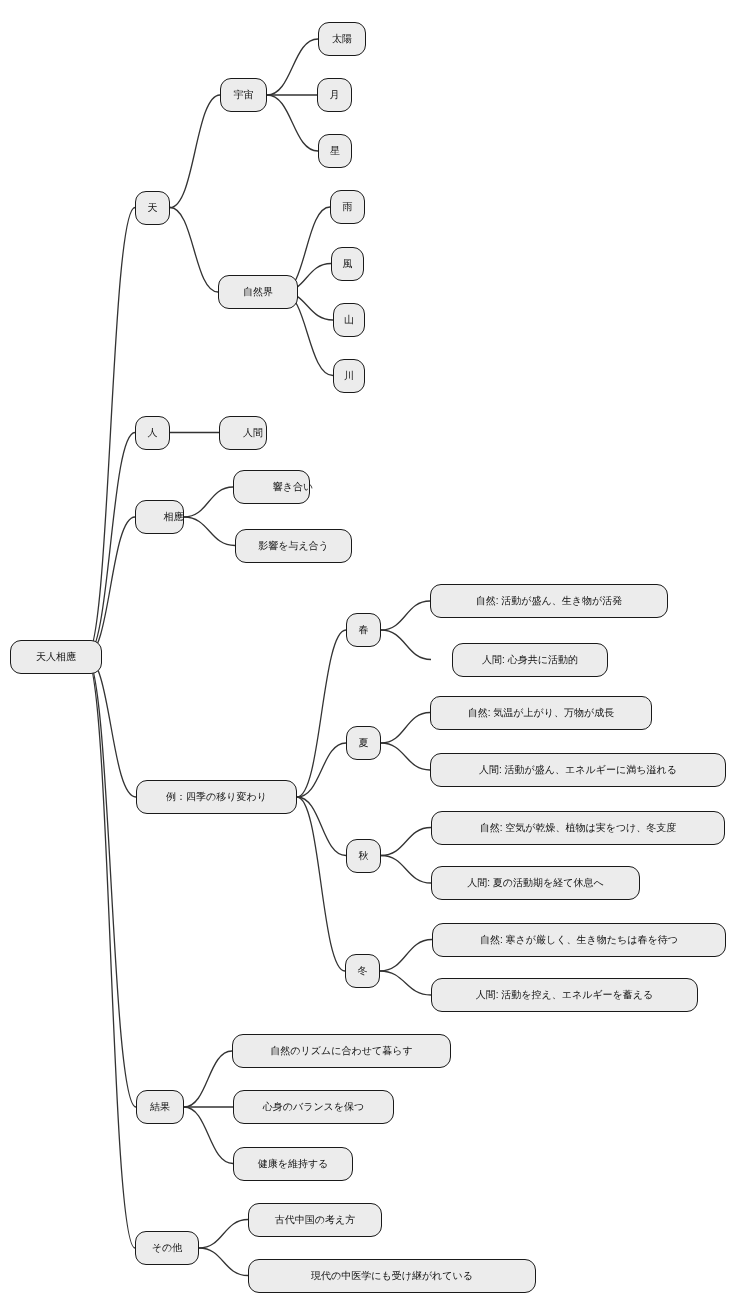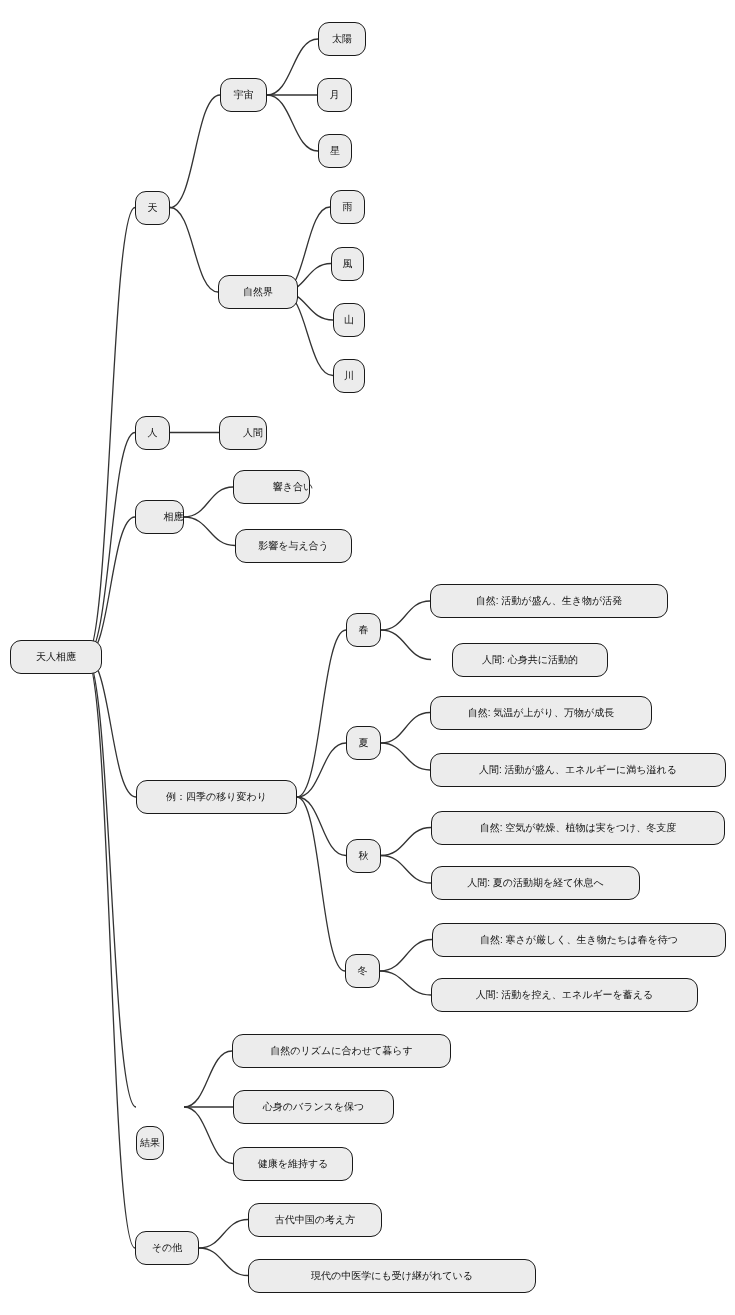--- a/index.html
+++ b/index.html
@@ -107,30 +107,30 @@
 
   <div class="node" style="left:135px;top:500px;width:49px;padding-left:28px;">相應</div>
   <div class="node" style="left:233px;top:470px;width:77px;padding-left:43px;">響き合い</div>
   <div class="node" style="left:235px;top:528.5px;width:117px;">影響を与え合う</div>
 
   <div class="node" style="left:136px;top:780px;width:161px;">例：四季の移り変わり</div>
   <div class="node" style="left:346px;top:613px;width:35px;">春</div>
   <div class="node" style="left:430px;top:584px;width:238px;">自然: 活動が盛ん、生き物が活発</div>
   <div class="node" style="left:431px;top:642.5px;width:156px;margin-left:21px;">人間: 心身共に活動的</div>
   <div class="node" style="left:346px;top:726px;width:35px;">夏</div>
-  <div class="node" style="left:430px;top:695.5px;width:222px;">自然: 気温が上がり、万物が成長</div>
+  <div class="node" style="left:430px;top:695.5px;width:222px;border-radius:10px;">自然: 気温が上がり、万物が成長</div>
   <div class="node" style="left:430px;top:753px;width:296px;">人間: 活動が盛ん、エネルギーに満ち溢れる</div>
   <div class="node" style="left:346px;top:838.5px;width:35px;">秋</div>
   <div class="node" style="left:431px;top:810.5px;width:294px;">自然: 空気が乾燥、植物は実をつけ、冬支度</div>
   <div class="node" style="left:431px;top:866px;width:209px;">人間: 夏の活動期を経て休息へ</div>
   <div class="node" style="left:345px;top:954px;width:35px;">冬</div>
   <div class="node" style="left:432px;top:922.5px;width:294px;">自然: 寒さが厳しく、生き物たちは春を待つ</div>
   <div class="node" style="left:431px;top:978px;width:267px;">人間: 活動を控え、エネルギーを蓄える</div>
 
-  <div class="node" style="left:136px;top:1090px;width:28px;margin-top:36px;">結果</div>
+  <div class="node" style="left:136px;top:1090px;width:48px;">結果</div>
   <div class="node" style="left:232px;top:1034px;width:219px;">自然のリズムに合わせて暮らす</div>
   <div class="node" style="left:233px;top:1090px;width:161px;">心身のバランスを保つ</div>
   <div class="node" style="left:233px;top:1146.5px;width:120px;">健康を維持する</div>
 
   <div class="node" style="left:135px;top:1231px;width:64px;">その他</div>
   <div class="node" style="left:248px;top:1202.5px;width:134px;">古代中国の考え方</div>
   <div class="node" style="left:248px;top:1258.5px;width:288px;">現代の中医学にも受け継がれている</div>
 
 </div>
 

